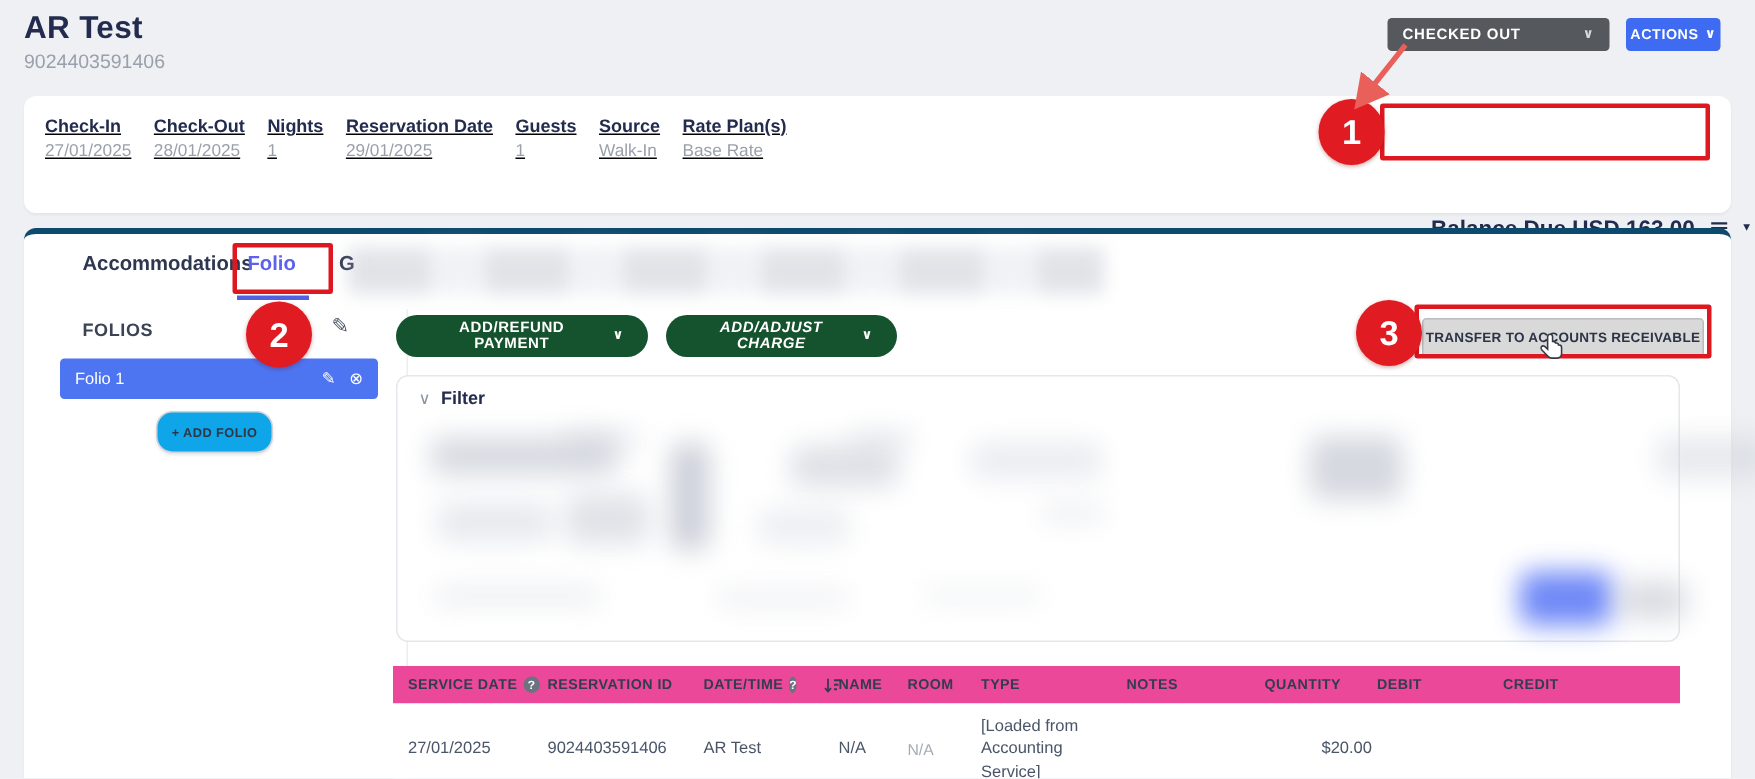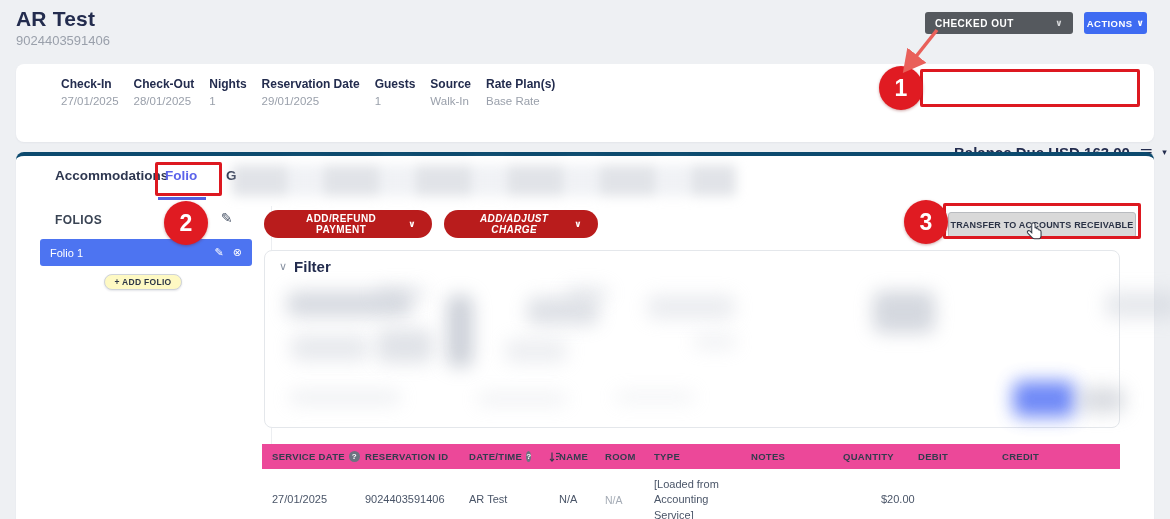--- a/index.html
+++ b/index.html
@@ -15,21 +15,21 @@
                 display:flex; align-items:center; padding:0 10px; cursor:pointer; font-family:inherit;}
   .btn-status .chev { margin-left:auto; font-size:9px; color:#d7d9db; }
   .btn-actions{ position:absolute; left:1084px; top:12px; width:63px; height:22px; background:#3e6bf2; color:#fff;
                 border:none; border-radius:3px; font-size:9.5px; font-weight:bold; letter-spacing:.4px;
                 display:flex; align-items:center; justify-content:center; gap:4px; cursor:pointer; font-family:inherit;}
   .chev { font-family:"DejaVu Sans",sans-serif; }
 
   
   .card-summary { position:absolute; left:16px; top:64px; width:1138px; height:78px; background:#fff;
                   border-radius:8px; box-shadow:0 1px 2px rgba(30,40,70,.05); }
-  .summary-fields { position:absolute; left:45px; top:13px; display:flex; gap:15px; }
+  .summary-fields { position:absolute; left:14px; top:13px; display:flex; gap:15px;text-decoration:underline; }
   .sf-label { font-size:12px; font-weight:bold; color:#232c4e; white-space:nowrap; }
   .sf-value { font-size:11.5px; color:#9aa0ab; margin-top:4px; white-space:nowrap; }
   .balance-box { position:absolute; left:938px; top:78px; display:flex; align-items:center; gap:9px; cursor:pointer; }
   .balance-text { font-size:15px; font-weight:bold; color:#232c4e; white-space:nowrap; }
   .balance-menu { font-size:17px; color:#232c4e; font-family:"DejaVu Sans",sans-serif; }
   .balance-caret{ font-size:9px; color:#232c4e; font-family:"DejaVu Sans",sans-serif; }
   .btn-showmore { position:absolute; left:545px; top:121px; width:81px; height:18px; background:#3c4bbe; color:#fff;
                   border:none; border-radius:3px; font-size:8.5px; font-weight:bold; letter-spacing:.6px;
                   display:flex; align-items:center; justify-content:center; gap:5px; cursor:pointer; font-family:inherit;}
 
@@ -45,42 +45,42 @@
                background:repeating-linear-gradient(90deg, rgba(176,182,194,.38) 0 55px, rgba(238,240,244,.85) 55px 92px);
                filter:blur(6px); }
 
   
   .folios-heading { position:absolute; left:39px; top:57px; font-size:12px; font-weight:bold; color:#3a4454; letter-spacing:.4px; }
   .folios-edit { position:absolute; left:205px; top:54px; font-size:14px; color:#4a5568; cursor:pointer; font-family:"DejaVu Sans",sans-serif; }
   .folio-item { position:absolute; left:24px; top:83px; width:212px; height:27px; background:#4d74f1; border-radius:3px;
                 display:flex; align-items:center; padding:0 10px; color:#fff; font-size:11px; cursor:pointer;text-align:center; }
   .folio-item .ic { font-family:"DejaVu Sans",sans-serif; font-size:11px; color:#fff; cursor:pointer; }
   .folio-item .ic-edit { margin-left:auto; margin-right:9px; }
-  .btn-addfolio { position:absolute; left:88px; top:118px; width:78px; height:16px; background:#fef9c3; border:1px solid #cfd3d9;
+  .btn-addfolio { position:absolute; left:88px; top:118px; width:78px; height:28px; background:#0ea5e9; border:1px solid #cfd3d9;
                   border-radius:11px; font-size:8.5px; font-weight:bold; color:#2d3748; letter-spacing:.3px;
                   display:flex; align-items:center; justify-content:center; cursor:pointer;
                   box-shadow:0 1px 2px rgba(30,40,70,.12); font-family:inherit;}
   .folios-divider { position:absolute; left:255px; top:50px; width:1px; height:317px; background:#eceef1; }
 
   
-  .btn-green { position:absolute; top:54px; height:28px; background:#b91c1c; color:#fff; border:none; border-radius:14px;
+  .btn-green { position:absolute; top:54px; height:28px; background:#14532d; color:#fff; border:none; border-radius:14px;
                font-size:10px; font-weight:bold; letter-spacing:.4px; display:flex; align-items:center; justify-content:center;
                gap:6px; padding:0 16px; cursor:pointer; font-family:inherit;}
   .btn-refund { left:248px; width:168px; }
   .btn-adjust { left:428px; width:154px;font-style:italic; }
   .btn-transfer { position:absolute; left:932px; top:56px; width:188px; height:26px; background:#d9d9d9;
                   border:1px solid #b9bcc0; border-radius:3px; font-size:9px; font-weight:bold; color:#2b3346;
                   letter-spacing:.2px; display:flex; align-items:center; justify-content:center; cursor:pointer; font-family:inherit;}
 
   
   .filter-panel { position:absolute; left:248px; top:94px; width:856px; height:178px; background:#fff;
                   border:1px solid #e4e7eb; border-radius:8px; }
   .filter-head { position:absolute; left:14px; top:7px; display:flex; align-items:center; gap:7px; cursor:pointer; }
   .filter-chev { font-size:11px; color:#8a93a3; font-family:"DejaVu Sans",sans-serif; }
-  .filter-title { font-size:15px; font-weight:bold; color:#232c4e; }
+  .filter-title { font-size:12px; font-weight:bold; color:#232c4e; }
   .blob { position:absolute; border-radius:8px; filter:blur(9px); }
 
   
   .tbl { position:absolute; left:246px; top:288px; width:858px; }
   .tbl-head { display:grid; grid-template-columns:93px 104px 90px 46px 49px 97px 92px 75px 84px 118px;
               background:#ec4899; height:25px; align-items:center; padding-left:10px; width:858px; }
   .th { font-size:9.5px; font-weight:bold; color:#333c4e; letter-spacing:.3px; display:flex; align-items:center; gap:4px; white-space:nowrap; }
   .help-ic { width:11px; height:11px; border-radius:50%; background:#6b7380; color:#fff; font-size:8px; font-weight:bold;
              line-height:11px; text-align:center; display:inline-block; cursor:pointer; }
   .sort-ic { margin-left:14px; cursor:pointer; display:inline-flex; }

